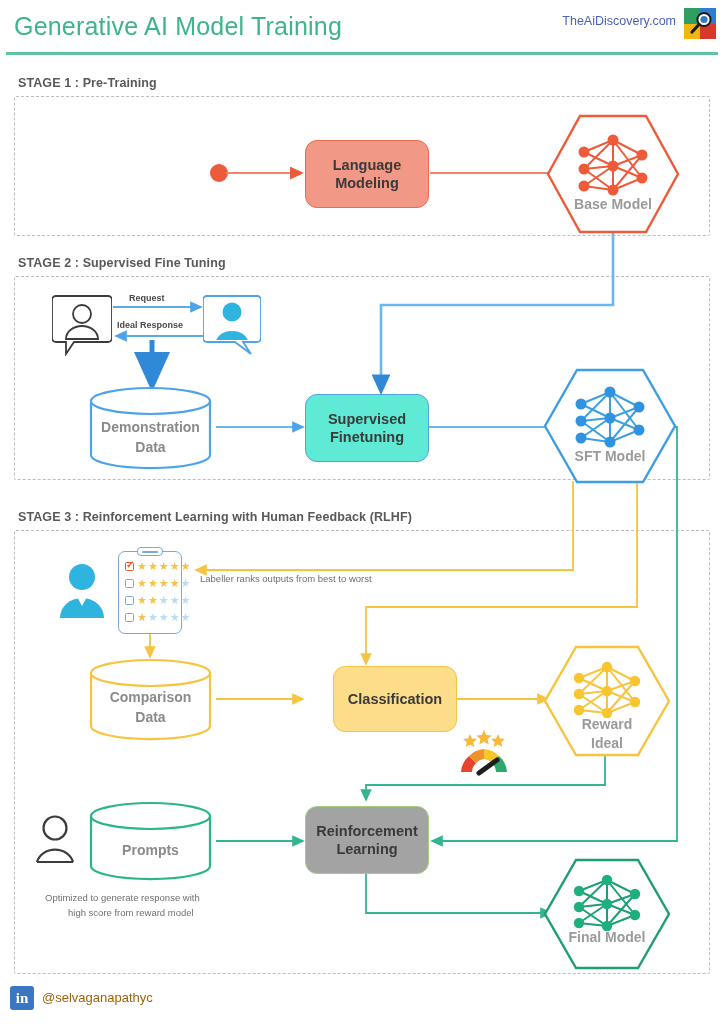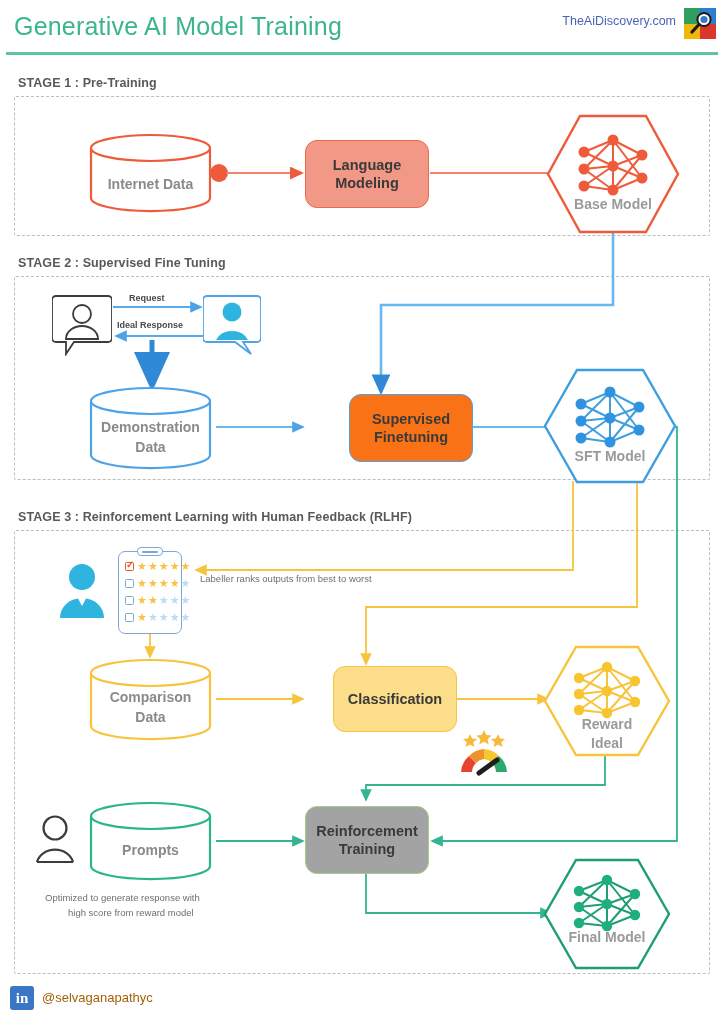--- a/index.html
+++ b/index.html
@@ -48,21 +48,21 @@
   .node { position:absolute; }
 
   
   .procbox {
     position:absolute; border-radius:12px; display:flex;
     align-items:center; justify-content:center; text-align:center;
     font-size:14.5px; font-weight:bold; line-height:1.25; color:#3a3a3a;
     padding:4px 6px;
   }
   .proc-red  { background:#F29886; border:1.4px solid #ea6a4e; }
-  .proc-blue { background:#f97316; border:1.4px solid #4ea3e8;margin-left:44px; }
+  .proc-blue { background:#5eead4; border:1.4px solid #4ea3e8; }
   .proc-yel  { background:#FBDD8A; border:1.4px solid #f7c council;margin-left:28px; }
   .proc-yel  { background:#FBDD8A; border:1.4px solid #f5c543; }
   .proc-grn  { background:#a3a3a3; border:1.4px solid #a3cf7e; }
 
   
   .cyl { position:absolute; }
   .cyl .cyl-label {
     position:absolute; left:0; right:0; text-align:center;
     font-size:14px; font-weight:bold; color:#8a8a8a; line-height:1.3;
   }
@@ -188,27 +188,20 @@
 
     <path d="M605 753 L605 785 L366 785 L366 800" fill="none" stroke="#34b592" stroke-width="1.8" marker-end="url(#aGrn)"></path>
 
     <path d="M660 427 L677 427 L677 841 L432 841" fill="none" stroke="#34b592" stroke-width="1.8" marker-end="url(#aGrn)"></path>
 
     <line x1="216" y1="841" x2="303" y2="841" stroke="#34b592" stroke-width="1.8" marker-end="url(#aGrn)"></line>
 
     <path d="M366 873 L366 913 L551 913" fill="none" stroke="#34b592" stroke-width="1.8" marker-end="url(#aGrn)"></path>
   </svg>
 
-  <div class="cyl" style="left:88px; top:133px; width:125px; height:80px;">
-    <svg width="125" height="80" viewBox="0 0 125 80">
-      <path d="M3 15 L3 65 A59 13 0 0 0 122 65 L122 15" fill="#fff" stroke="#ee5b3a" stroke-width="2.2"></path>
-      <ellipse cx="62.5" cy="15" rx="59.5" ry="13" fill="#fff" stroke="#ee5b3a" stroke-width="2.2"></ellipse>
-    </svg>
-    <div class="cyl-label" style="top:42px;">Internet Data</div>
-  </div>
 
   <div class="procbox proc-red" style="left:305px; top:140px; width:124px; height:68px;">
     <span>
       <span>Language</span><br>
       <span>Modeling</span>
     </span>
   </div>
 
   <div class="hexwrap" style="left:546px; top:114px; width:134px; height:120px;">
     <svg width="134" height="120" viewBox="0 0 134 120">
@@ -434,21 +427,21 @@
     </svg>
     <div class="cyl-label" style="top:40px;">Prompts</div>
   </div>
 
   <div class="smalltext" style="left:45px; top:891px;">Optimized to generate response with</div>
   <div class="smalltext" style="left:68px; top:906px;">high score from reward model</div>
 
   <div class="procbox proc-grn" style="left:305px; top:806px; width:124px; height:68px;">
     <span>
       <span>Reinforcement</span><br>
-      <span>Training</span>
+      <span>Learning</span>
     </span>
   </div>
 
   <div class="hexwrap" style="left:543px; top:858px; width:128px; height:112px;">
     <svg width="128" height="112" viewBox="0 0 128 112">
       <polygon points="33,2 95,2 126,56 95,110 33,110 2,56" fill="#fff" stroke="#1f9d77" stroke-width="2.4"></polygon>
       <g stroke="#1f9d77" stroke-width="2">
         <line x1="36" y1="33" x2="64" y2="22"></line>
           <line x1="36" y1="33" x2="64" y2="46"></line>
         <line x1="36" y1="49" x2="64" y2="22"></line>

